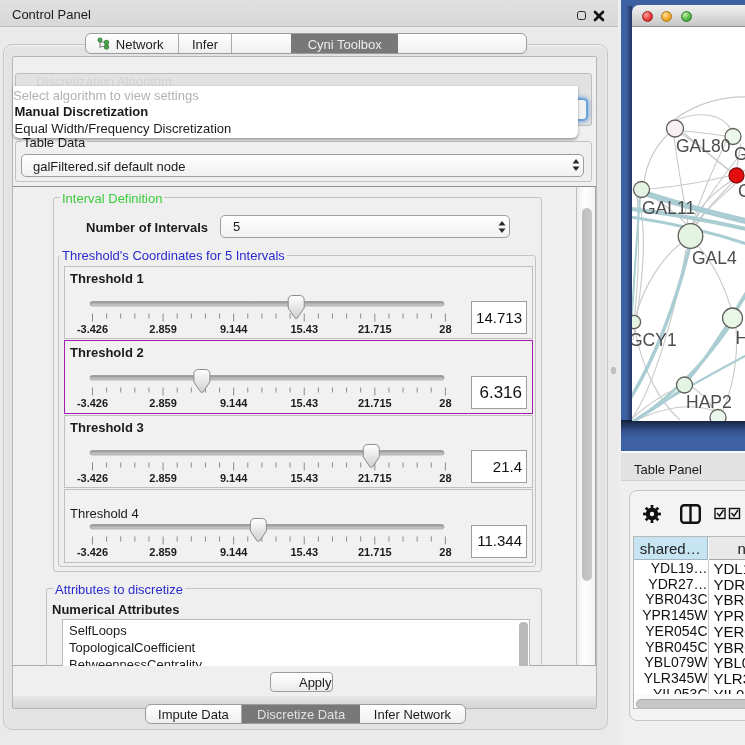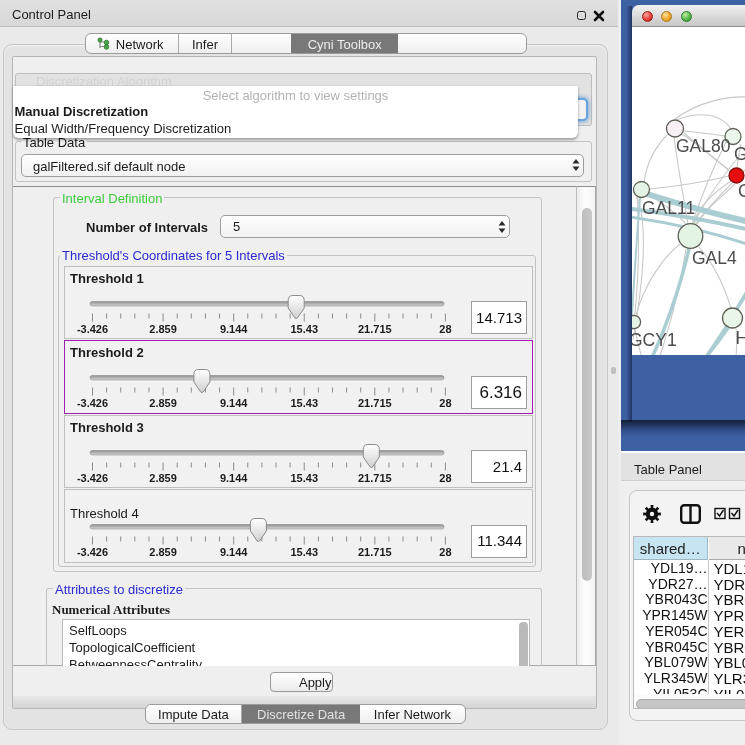--- a/index.html
+++ b/index.html
@@ -276,55 +276,55 @@
           <text x="380.40" y="65.5" font-size="11" font-weight="bold" fill="#1b1b1b" text-anchor="middle" font-family="Liberation Sans, sans-serif">28</text>
           <path d="M 185.36 33.5 Q 185.36 28.5 189.86 28.5 L 196.86 28.5 Q 201.36 28.5 201.36 33.5 L 201.36 41 L 194.56 51 Q 193.36 52 192.16 51 L 185.36 41 Z" fill="url(#th4)" stroke="#8a8a8a" stroke-width="1"></path>
         </svg>
         <div style="position:absolute;left:406px;top:34.5px;width:56px;height:33px;background:#fff;border:1px solid #9d9d9d;"></div>
         <div style="position:absolute;left:406px;top:42px;width:51px;text-align:right;font-size:15px;color:#111;">11.344</div>
       </div>
   </div>
 
   <div class="abs" style="left:46px;top:588px;width:496px;height:78px;border:1px solid #c3c3c3;border-radius:3px 3px 0 0;border-bottom:none;"></div>
   <div class="abs f13" style="left:53px;top:581.5px;background:#efefef;padding:0 2px;color:#2a2ad0;">Attributes to discretize</div>
-  <div class="abs f13" style="left:52px;top:601.5px;font-weight:bold;font-family:Liberation Serif, serif;">Numerical Attributes</div>
+  <div class="abs f13" style="left:52px;top:601.5px;font-weight:bold;">Numerical Attributes</div>
   <div class="abs" style="left:62px;top:619px;width:468px;height:46.5px;background:#ffffff;border:1px solid #b9b9b9;border-bottom:none;overflow:hidden;">
     <div class="f13" style="padding:3px 0 0 6px;line-height:16.8px;">SelfLoops<br>TopologicalCoefficient<br>BetweennessCentrality</div>
   </div>
   <div class="abs" style="left:519px;top:622px;width:8.5px;height:43.5px;background:#b9b9b9;border-radius:4px 4px 0 0;"></div>
 
   <div class="abs" style="left:576px;top:186px;width:19.5px;height:479.5px;background:linear-gradient(90deg,#ececec,#ffffff 45%,#f2f2f2);border-top:1px solid #8f8f8f;border-right:1px solid #a8a8a8;border-left:1px solid #bdbdbd;border-bottom:1px solid #aaa;"></div>
   <div class="abs" style="left:582px;top:208px;width:9.5px;height:373px;background:linear-gradient(90deg,#bdbdbd,#c8c8c8);border-radius:5px;"></div>
 
   <div class="abs f13" style="left:269.5px;top:671.5px;width:63px;height:20px;background:linear-gradient(#ffffff,#ebebeb);border:1px solid #9a9a9a;border-radius:4px;text-align:right;padding-top:2.5px;">Apply</div>
 
   <div class="abs" style="left:144.6px;top:703.5px;width:321.7px;height:20.5px;background:linear-gradient(#ffffff,#efefef);border:1px solid #9c9c9c;border-radius:6px;overflow:hidden;display:flex;">
     <div class="f13" style="width:96.7px;border-right:1px solid #aaaaaa;text-align:center;padding-top:2.5px;">Impute Data</div>
     <div class="f13" style="width:117.7px;background:#787878;color:#e2e2e2;text-align:center;padding-top:2.5px;">Discretize Data</div>
     <div class="f13" style="width:105px;text-align:center;padding-top:2.5px;">Infer Network</div>
   </div>
 
   <div class="abs" style="left:13px;top:86px;width:565px;height:51.5px;background:#ffffff;border-radius:0 0 6px 6px;box-shadow:0 1.5px 3px rgba(0,0,0,.35);z-index:30;">
-    <div class="f13" style="position:absolute;left:0;width:100%;top:1.5px;text-align:center;color:#b2b2b2;">Select algorithm to view settings</div>
+    <div class="f13" style="position:absolute;left:0;width:100%;top:1.5px;text-align:left;color:#b2b2b2;">Select algorithm to view settings</div>
     <div class="f13" style="position:absolute;left:1.5px;top:17.5px;font-weight:bold;">Manual Discretization</div>
     <div class="f13" style="position:absolute;left:1.5px;top:34.5px;">Equal Width/Frequency Discretization</div>
   </div>
 
   <div class="abs" style="left:611px;top:367px;width:5px;height:7px;background:#bfbfbf;border-radius:2px;"></div>
 
   <div class="abs" style="left:618px;top:0;width:3px;height:745px;background:#ededed;"></div>
   <div id="right" class="abs" style="left:621px;top:0;width:124px;height:745px;background:#efefef;">
 
     <div class="abs" style="left:0;top:0;width:124px;height:451px;background:#3e61a4;"></div>
 
     <div class="abs" style="left:0;top:420px;width:124px;height:18px;background:linear-gradient(#131f38,#314d88 55%,#3e61a4);"></div>
 
     <div class="abs" style="left:5px;top:6px;width:6px;height:416px;background:linear-gradient(90deg,rgba(10,18,38,0),rgba(10,18,38,.55));"></div>
 
-    <div class="abs" style="left:11px;top:5px;width:113px;height:350px;border-radius:7px 0 0 0;overflow:hidden;">
+    <div class="abs" style="left:11px;top:5px;width:113px;height:416px;border-radius:7px 0 0 0;overflow:hidden;">
       <div class="abs" style="left:0;top:0;width:113px;height:22px;background:linear-gradient(#f1f1f1,#c7c7c7);border-bottom:1px solid #8f8f8f;"></div>
 
       <div class="abs" style="left:9.8px;top:6px;width:11px;height:11px;border-radius:50%;background:radial-gradient(circle at 35% 30%,#ffa5a0,#e8403a 55%,#c01510);border:0.8px solid #99251c;"></div>
       <div class="abs" style="left:29.1px;top:6px;width:11px;height:11px;border-radius:50%;background:radial-gradient(circle at 35% 30%,#ffe09a,#f2a72e 55%,#d88a10);border:0.8px solid #a87613;"></div>
       <div class="abs" style="left:49.3px;top:6px;width:11px;height:11px;border-radius:50%;background:radial-gradient(circle at 35% 30%,#c4eeaa,#58b848 55%,#2f9330);border:0.8px solid #2c7c2e;"></div>
 
       <div class="abs" style="left:0;top:22px;width:113px;height:394px;background:#ffffff;overflow:hidden;">
         <svg width="113" height="394" viewBox="632 27 113 394" style="position:absolute;left:0;top:0;">
           <g fill="none" stroke="#c6cac7" stroke-width="1.1">
             <path d="M675,119 C700,101 728,96 748,97"></path>

